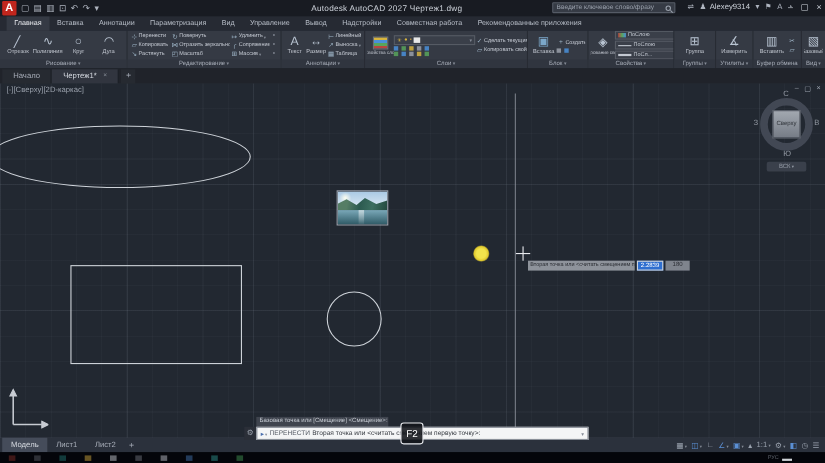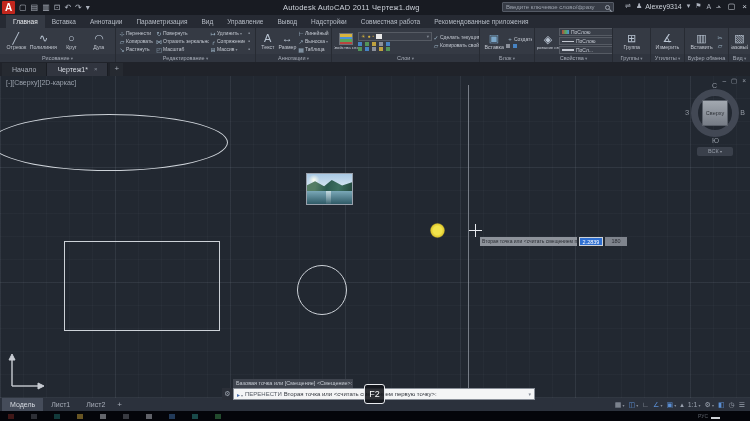--- a/index.html
+++ b/index.html
@@ -158,21 +158,21 @@
     <div class="logo">A</div>
     <div class="qat">
       <span>▢</span>
       <span>▤</span>
       <span>▥</span>
       <span>⊡</span>
       <span>↶</span>
       <span>↷</span>
       <span>▾</span>
     </div>
-    <div class="wtitle">Autodesk AutoCAD 2011   Чертеж1.dwg</div>
+    <div class="wtitle">Autodesk AutoCAD 2027   Чертеж1.dwg</div>
     <div class="search">
       <span class="stext">Введите ключевое слово/фразу</span>
       <span class="sicon"></span>
     </div>
     <div class="trow">
       <span class="tico">⇌</span>
       <span class="tico">♟</span>
       <span class="uname">Alexey9314</span>
       <span class="tico">▾</span>
       <span class="tico">⚑</span>

